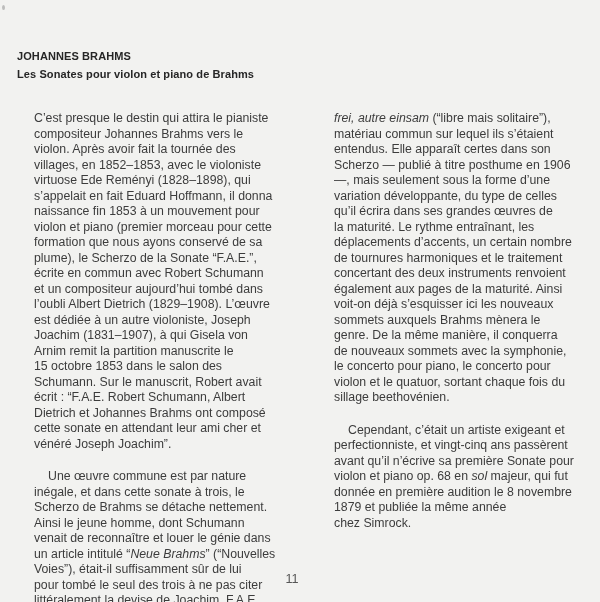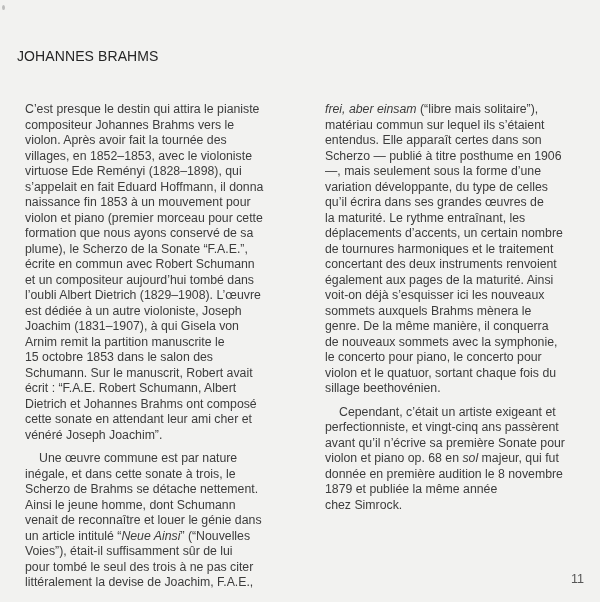--- a/index.html
+++ b/index.html
@@ -16,60 +16,61 @@
     position: absolute;
     left: 2px; top: 5px;
     width: 3px; height: 5px;
     background: #8f8f8f;
     opacity: 0.55;
     border-radius: 50%;
   }
   .header {
     position: absolute;
     left: 17px; top: 47px;
-    font-size: 14px;
-    font-weight: normal;
+    font-size: 11px;
+    font-weight: bold;
     line-height: 18px;
     color: var(--heading, #262626);
     letter-spacing: 0.1px;
   }
   .header div { white-space: nowrap; }
   .columns {
     position: absolute;
     left: 17px; top: 94px;
     display: flex;
     gap: 12px;
     text-align: left;
   }
   .col {
     font-size: 12.3px;
     line-height: 15.5px;
   }
   .col-left  { width: 288px; }
   .col-right { width: 276px; }
-  p.para { margin: 8px; white-space: pre-line; }
+  p.para { margin: 17px; white-space: pre-line; }
   p.para.indent { text-indent: 14px; }
   .it { font-style: italic; }
   .page-number {
     position: absolute;
     left: 0; top: 572px;
     width: 584px;
-    text-align: right;
+    text-align: center;
     font-size: 12.6px;
     color: var(--page_number, #565656);
   }
 </style>
 </head>
 <body>
 
 <div class="page">
   <div class="scan-speck"></div>
 
   <div class="header">
     <div>JOHANNES BRAHMS</div>
+    <div>Les Sonates pour violon et piano de Brahms</div>
   </div>
 
   <div class="columns">
     <div class="col col-left">
         <p class="para"><span>C’est presque le destin qui attira le pianiste
 compositeur Johannes Brahms vers le
 violon. Après avoir fait la tournée des
 villages, en 1852–1853, avec le violoniste
 virtuose Ede Reményi (1828–1898), qui
 s’appelait en fait Eduard Hoffmann, il donna
@@ -87,27 +88,27 @@
 Schumann. Sur le manuscrit, Robert avait
 écrit : “F.A.E. Robert Schumann, Albert
 Dietrich et Johannes Brahms ont composé
 cette sonate en attendant leur ami cher et
 vénéré Joseph Joachim”.</span></p>
         <p class="para indent"><span>Une œuvre commune est par nature
 inégale, et dans cette sonate à trois, le
 Scherzo de Brahms se détache nettement.
 Ainsi le jeune homme, dont Schumann
 venait de reconnaître et louer le génie dans
-un article intitulé “</span><span class="it">Neue Ainsi</span><span>” (“Nouvelles
+un article intitulé “</span><span class="it">Neue Brahms</span><span>” (“Nouvelles
 Voies”), était-il suffisamment sûr de lui
 pour tombé le seul des trois à ne pas citer
 littéralement la devise de Joachim, F.A.E.,</span></p>
       </div>
     <div class="col col-right">
-        <p class="para"><span class="it">frei, aber einsam</span><span> (“libre mais solitaire”),
+        <p class="para"><span class="it">frei, autre einsam</span><span> (“libre mais solitaire”),
 matériau commun sur lequel ils s’étaient
 entendus. Elle apparaît certes dans son
 Scherzo — publié à titre posthume en 1906
 —, mais seulement sous la forme d’une
 variation développante, du type de celles
 qu’il écrira dans ses grandes œuvres de
 la maturité. Le rythme entraînant, les
 déplacements d’accents, un certain nombre
 de tournures harmoniques et le traitement
 concertant des deux instruments renvoient

